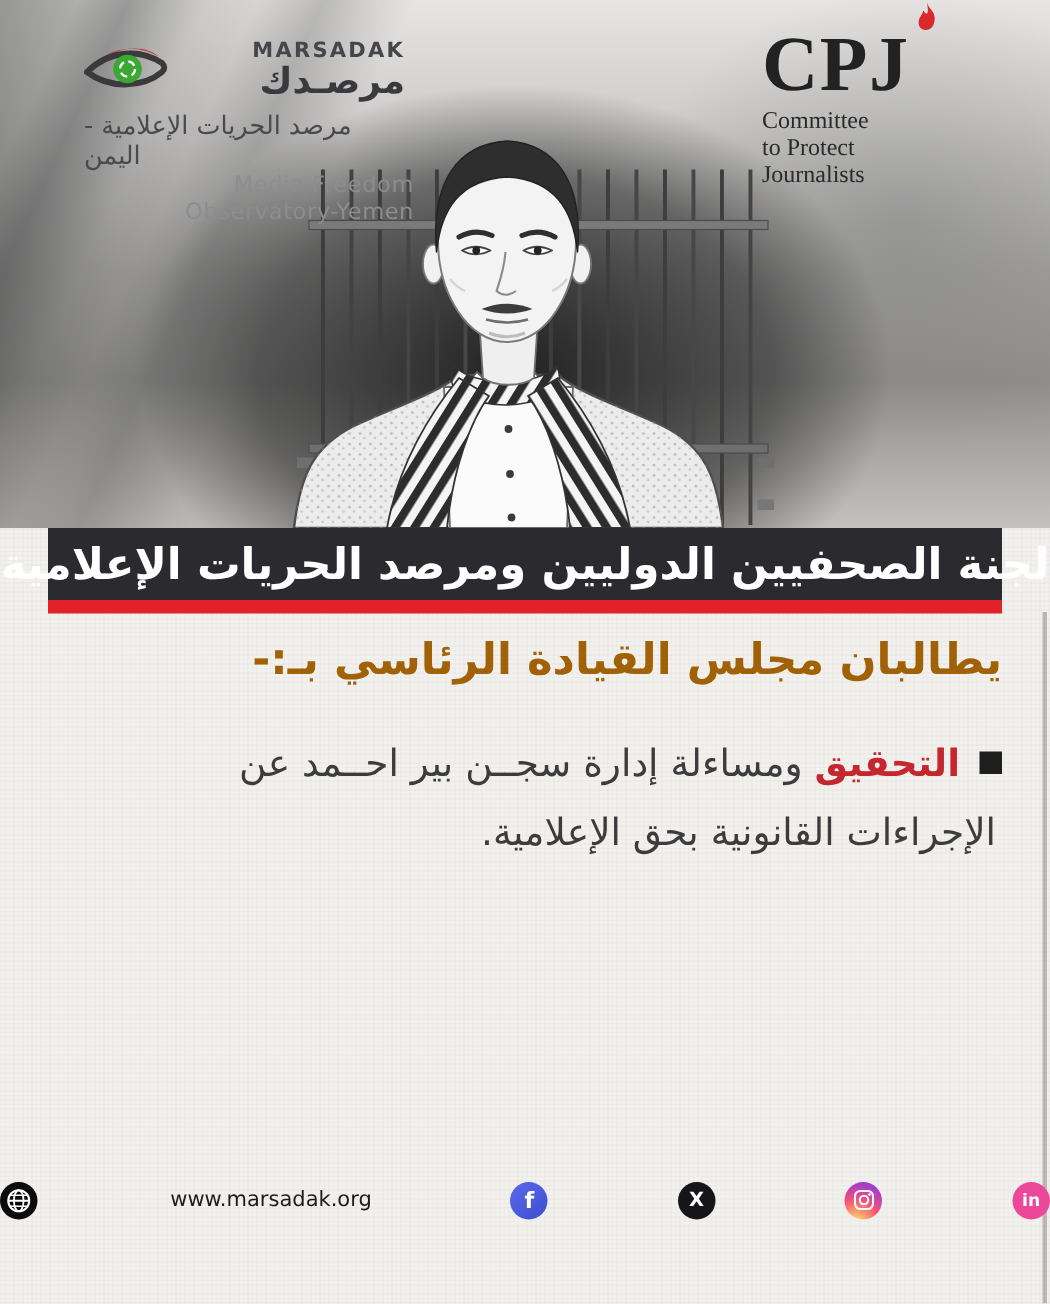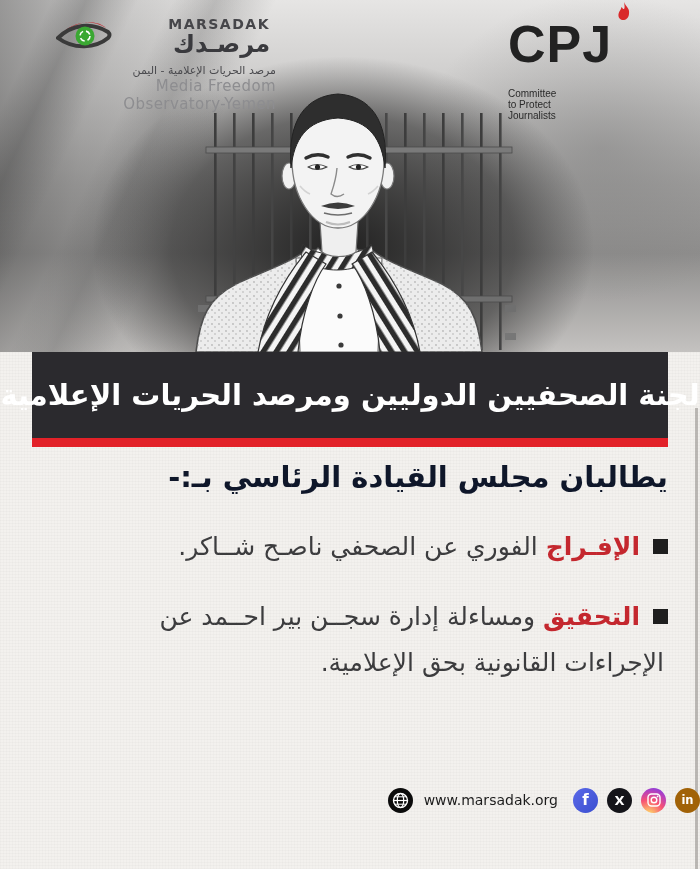--- a/index.html
+++ b/index.html
@@ -18,76 +18,76 @@
     background:
       radial-gradient(ellipse 330px 250px at 49% 70%, rgba(10,10,10,.82), rgba(25,25,25,.5) 52%, rgba(60,60,60,0) 76%),
       linear-gradient(100deg, rgba(35,35,35,.40) 0%, rgba(90,90,90,.22) 14%, rgba(120,120,120,0) 32%),
       linear-gradient(115deg, transparent 6%, rgba(70,70,70,.30) 10%, transparent 16%, transparent 20%, rgba(80,80,80,.26) 25%, transparent 32%),
       radial-gradient(ellipse 260px 220px at 86% 42%, rgba(110,110,110,.38), transparent 70%),
       linear-gradient(180deg, #e6e5e4 0%, #cfcecd 22%, #a2a1a0 52%, #8f8e8d 72%, #c4c2c0 100%);
   }
   .photo svg{position:absolute;left:0;top:0;}
 
   
-  .marsadak{position:absolute;left:56px;top:16px;width:220px;color:#3c3c3e;}
+  .marsadak{position:absolute;left:56px;top:26px;width:220px;color:#3c3c3e;}
   .marsadak .row{display:flex;align-items:center;gap:6px;}
   .marsadak .names{text-align:right;flex:1;}
   .marsadak .en{font-size:14px;letter-spacing:1.5px;font-weight:bold;color:#46464a;}
   .marsadak .ar{font-size:24px;font-weight:bold;color:#3a3a3e;line-height:1.0;direction:rtl;}
-  .marsadak .tag-ar{font-size:11px;margin-top:8px;text-align:right;direction:rtl;color:#4a4a4e;}
+  .marsadak .tag-ar{font-size:17px;margin-top:8px;text-align:left;direction:rtl;color:#4a4a4e;}
   .marsadak .tag-en{font-size:15px;margin-top:0;text-align:right;color:#8d8d90;letter-spacing:.4px;}
 
-  .cpj{position:absolute;right:42px;top:18px;width:150px;color:#222;font-family:Liberation Sans, sans-serif;}
+  .cpj{position:absolute;right:42px;top:18px;width:150px;color:#222;font-family:Liberation Serif, serif;}
   .cpj .acronym{font-size:52px;line-height:1;font-weight:bold;letter-spacing:1px;position:relative;display:inline-block;}
   .cpj .flame{position:absolute;right:-4px;top:-16px;}
-  .cpj .lines{font-size:10px;line-height:1.12;margin-top:18px;color:#2a2a2a;}
+  .cpj .lines{font-size:16px;line-height:1.12;margin-top:2px;color:#2a2a2a;}
 
   
   .banner{
-    margin-left:32px;width:636px;height:86px;background:#2b2a2e;
+    margin-left:32px;width:636px;height:48px;background:#2b2a2e;
     display:flex;align-items:center;justify-content:center;
   }
   .banner .title{
     color:#ffffff;font-size:29px;font-weight:bold;direction:rtl;white-space:nowrap;
   }
   .stripe{margin-left:32px;width:636px;height:9px;background:#e22128;}
 
   
   .subtitle{
     margin-top:13px;padding-right:32px;text-align:right;direction:rtl;
-    font-size:29px;font-weight:bold;color:#0f172a;
+    font-size:29px;font-weight:bold;color:#a16207;
   }
 
   
   .demands{margin-top:30px;padding:0 32px 0 80px;direction:rtl;}
   .demand{position:relative;margin-bottom:24px;}
   .demand .line{font-size:25px;line-height:46px;text-align:right;color:#3c3c3e;}
   .demand .line.cont{padding-right:4px;}
   .sq{
     display:inline-block;width:15px;height:15px;background:#1e1e1e;
     margin-left:13px;vertical-align:1px;
   }
   .kw{color:#c4272e;font-weight:bold;}
 
   
   .edge-line{position:absolute;right:2px;top:408px;bottom:0;width:3px;background:rgba(120,115,110,.45);}
 
   
   .footer{
     position:absolute;left:0;top:780px;width:700px;height:40px;
-    display:flex;align-items:center;justify-content:flex-end;gap:9px;
+    display:flex;align-items:center;justify-content:space-between;gap:9px;
   }
   .footer .site{font-size:14px;color:#1c1c1c;margin:0 6px 0 2px;}
   .footer .handle{font-size:13.5px;color:#1c1c1c;font-weight:bold;letter-spacing:.3px;margin-right:4px;}
   .sicon{width:25px;height:25px;border-radius:50%;display:flex;align-items:center;justify-content:center;flex:0 0 auto;}
   .sicon.globe{background:#0b0b0b;}
   .sicon.fb{background:linear-gradient(135deg,#5a68e8,#3b4fd0);color:#fff;font-weight:bold;font-size:15px;}
   .sicon.xx{background:#15151a;color:#fff;font-weight:bold;font-size:13px;}
   .sicon.ig{background:radial-gradient(circle at 30% 110%,#fdc468 12%,#f75274 48%,#b43fbf 75%,#6a3ff0 100%);}
-  .sicon.li{background:#a16207;color:#fff;font-weight:bold;font-size:11.5px;}
+  .sicon.li{background:#ec4899;color:#fff;font-weight:bold;font-size:11.5px;}
 </style>
 </head>
 <body>
 
 <div class="photo">
 
   <svg width="700" height="352" viewBox="0 0 700 352" aria-hidden="true">
     <defs>
       <pattern id="stripesL" patternUnits="userSpaceOnUse" width="11" height="11" patternTransform="rotate(32)">
         <rect width="11" height="11" fill="#f4f4f4"></rect>
@@ -216,26 +216,20 @@
 
 <div class="banner">
   <div class="title">لجنة الصحفيين الدوليين ومرصد الحريات الإعلامية</div>
 </div>
 <div class="stripe"></div>
 
 <div class="subtitle">يطالبان مجلس القيادة الرئاسي بـ:-</div>
 
 <div class="demands">
 
-  <div class="demand">
-    <div class="line">
-      <span class="sq"></span><span class="kw">الإفـراج</span>
-      <span>الفوري عن الصحفي ناصـح شــاكر.</span>
-    </div>
-  </div>
 
   <div class="demand">
     <div class="line">
       <span class="sq"></span><span class="kw">التحقيق</span>
       <span>ومساءلة إدارة سجــن بير احــمد عن</span>
     </div>
     <div class="line cont">الإجراءات القانونية بحق الإعلامية.</div>
   </div>
 
 </div>

